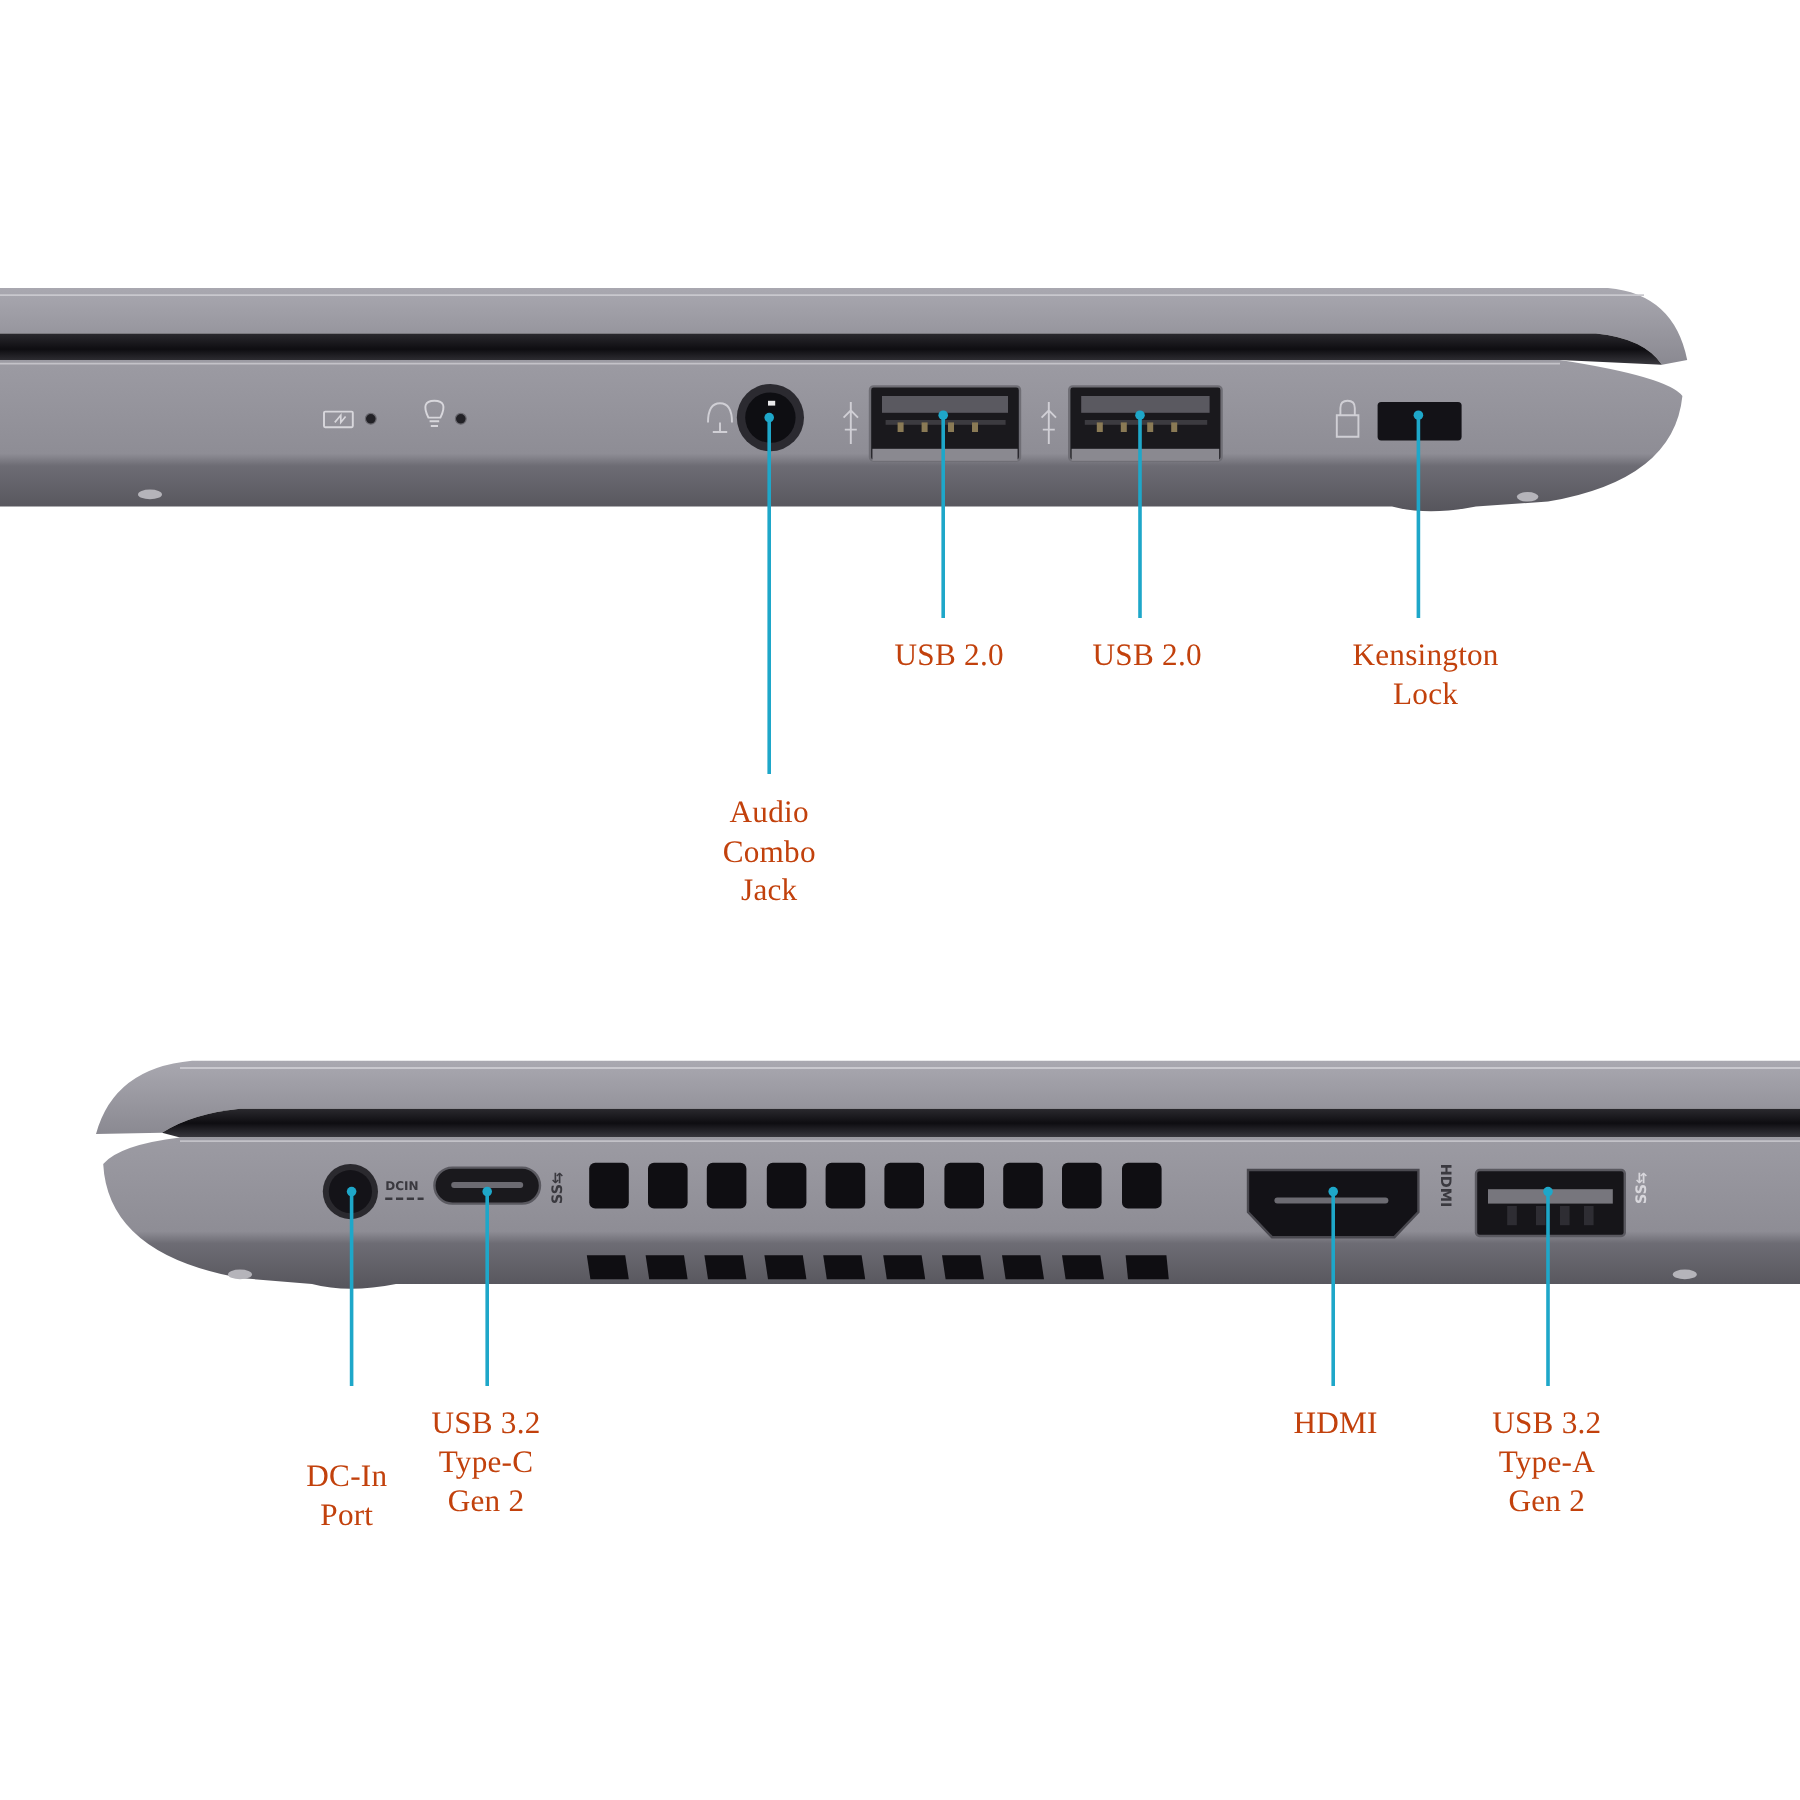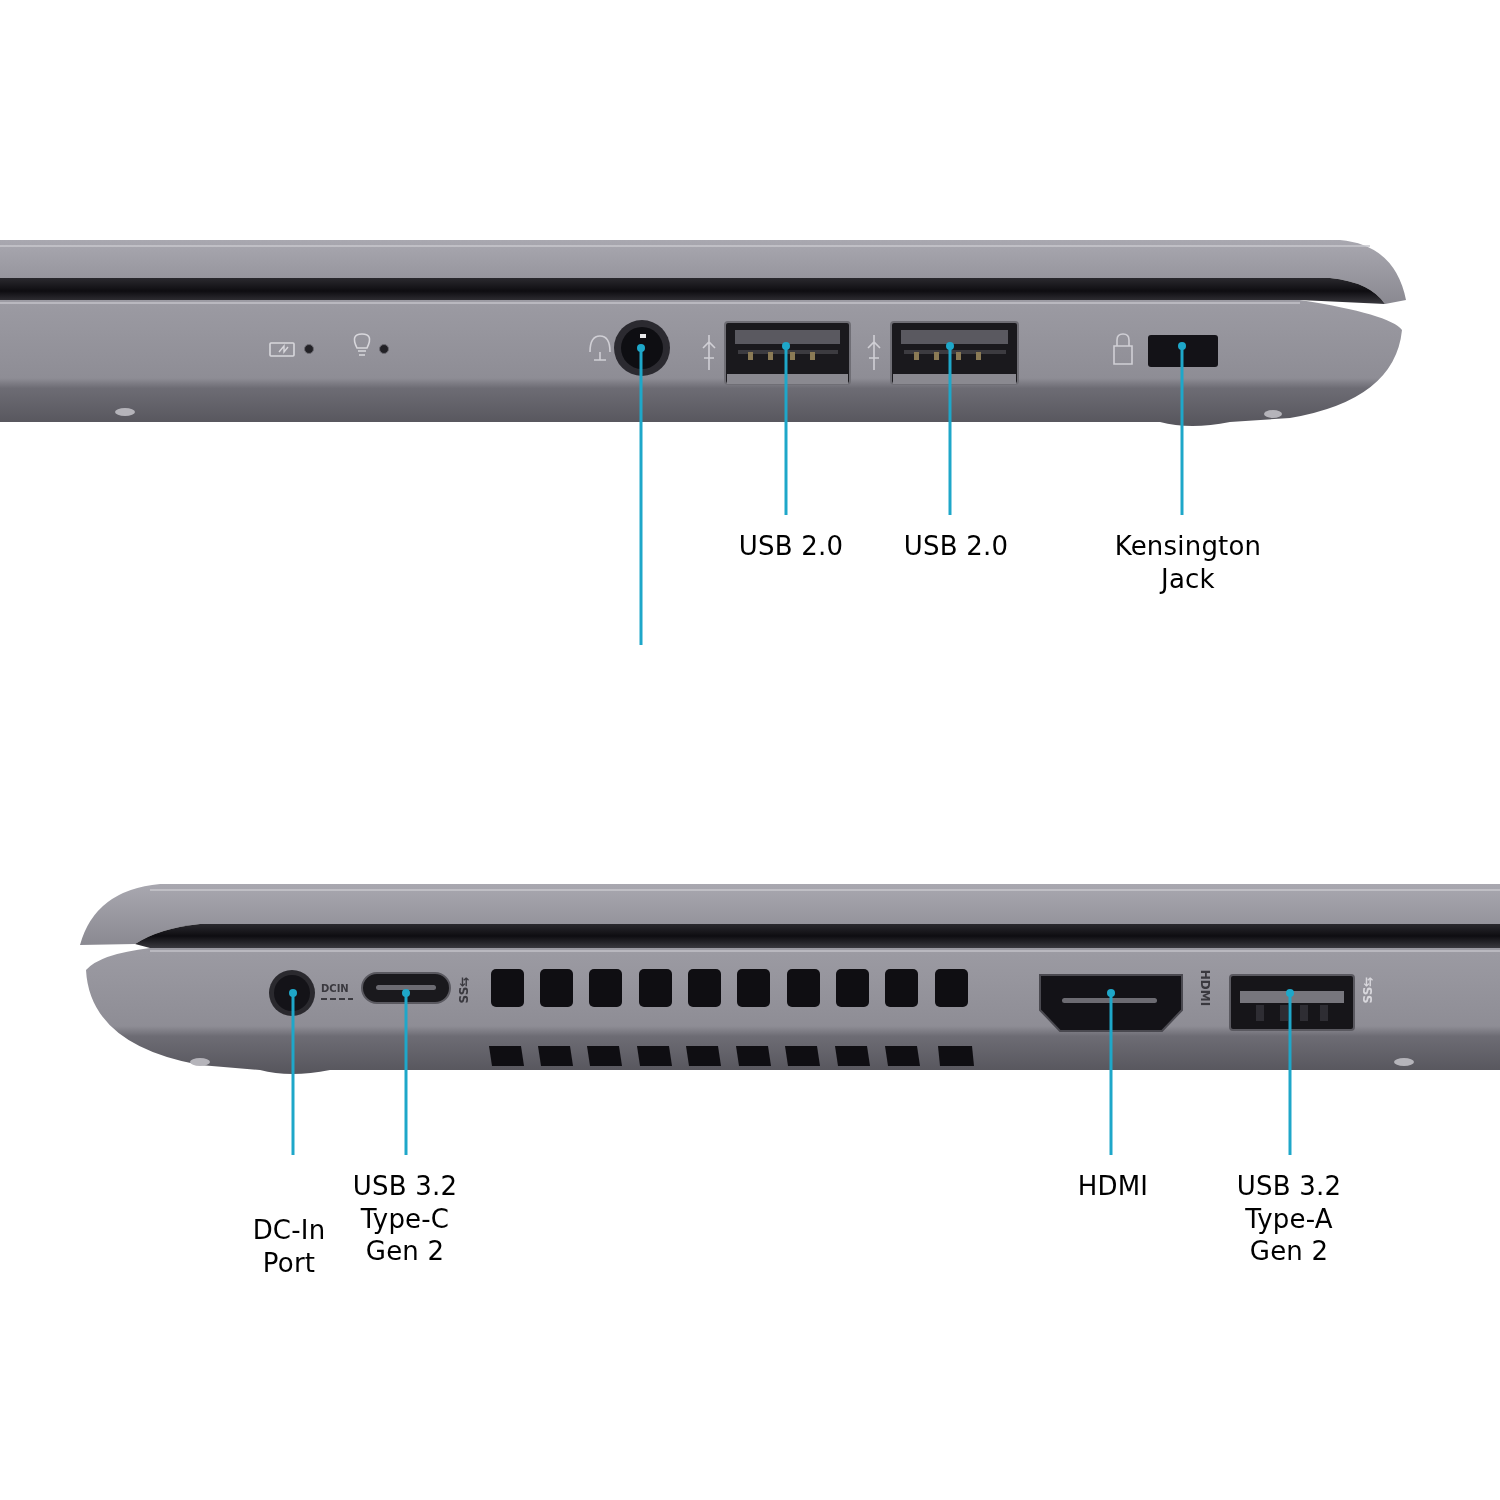--- a/index.html
+++ b/index.html
@@ -1,21 +1,21 @@
 <!DOCTYPE html>
 <html><head>
 <meta charset="utf-8">
 <style>
   html, body { margin: 0; padding: 0; background: #ffffff; }
   body { width: 1500px; height: 1500px; position: relative; overflow: hidden;
          font-family: "DejaVu Sans", "Liberation Sans", sans-serif; }
   .stage { position: absolute; left: 0; top: 0; width: 1500px; height: 1500px; }
   svg.art { position: absolute; left: 0; top: 0; }
-  .label { position: absolute; color: #000000; font-size: 26px; line-height: 32.5px;
-           text-align: center; white-space: pre-line; letter-spacing: 0.2px; }
+  .label { position: absolute; color: #c2410c; font-size: 26px; line-height: 32.5px;
+           text-align: center; white-space: pre-line; letter-spacing: 0.2px; font-family: Liberation Serif, serif; }
 </style>
 </head>
 <body>
 
 <div class="stage">
 
 <svg class="art" width="1500" height="1500" viewBox="0 0 1500 1500" xmlns="http://www.w3.org/2000/svg">
   <defs>
     <linearGradient id="lidG" x1="0" y1="0" x2="0" y2="1">
       <stop offset="0" stop-color="#a9a8b0"></stop>
@@ -178,24 +178,27 @@
     </g>
     <g fill="#1ea7c9">
       <circle cx="293" cy="993" r="4"></circle>
       <circle cx="406" cy="993" r="4"></circle>
       <circle cx="1111" cy="993" r="4"></circle>
       <circle cx="1290" cy="993" r="4"></circle>
     </g>
   </g>
 </svg>
 
+<div class="label" style="left:571px; top:661px; width:140px;">Audio
+Combo
+Jack</div>
 <div class="label" style="left:721px; top:530px; width:140px;">USB 2.0</div>
 <div class="label" style="left:886px; top:530px; width:140px;">USB 2.0</div>
 <div class="label" style="left:1098px; top:530px; width:180px;">Kensington
-Jack</div>
+Lock</div>
 
 <div class="label" style="left:234px; top:1170px; width:110px;margin-top:44px;">DC-In
 Port</div>
 <div class="label" style="left:345px; top:1170px; width:120px;">USB 3.2
 Type-C
 Gen 2</div>
 <div class="label" style="left:1053px; top:1170px; width:120px;">HDMI</div>
 <div class="label" style="left:1229px; top:1170px; width:120px;">USB 3.2
 Type-A
 Gen 2</div>

